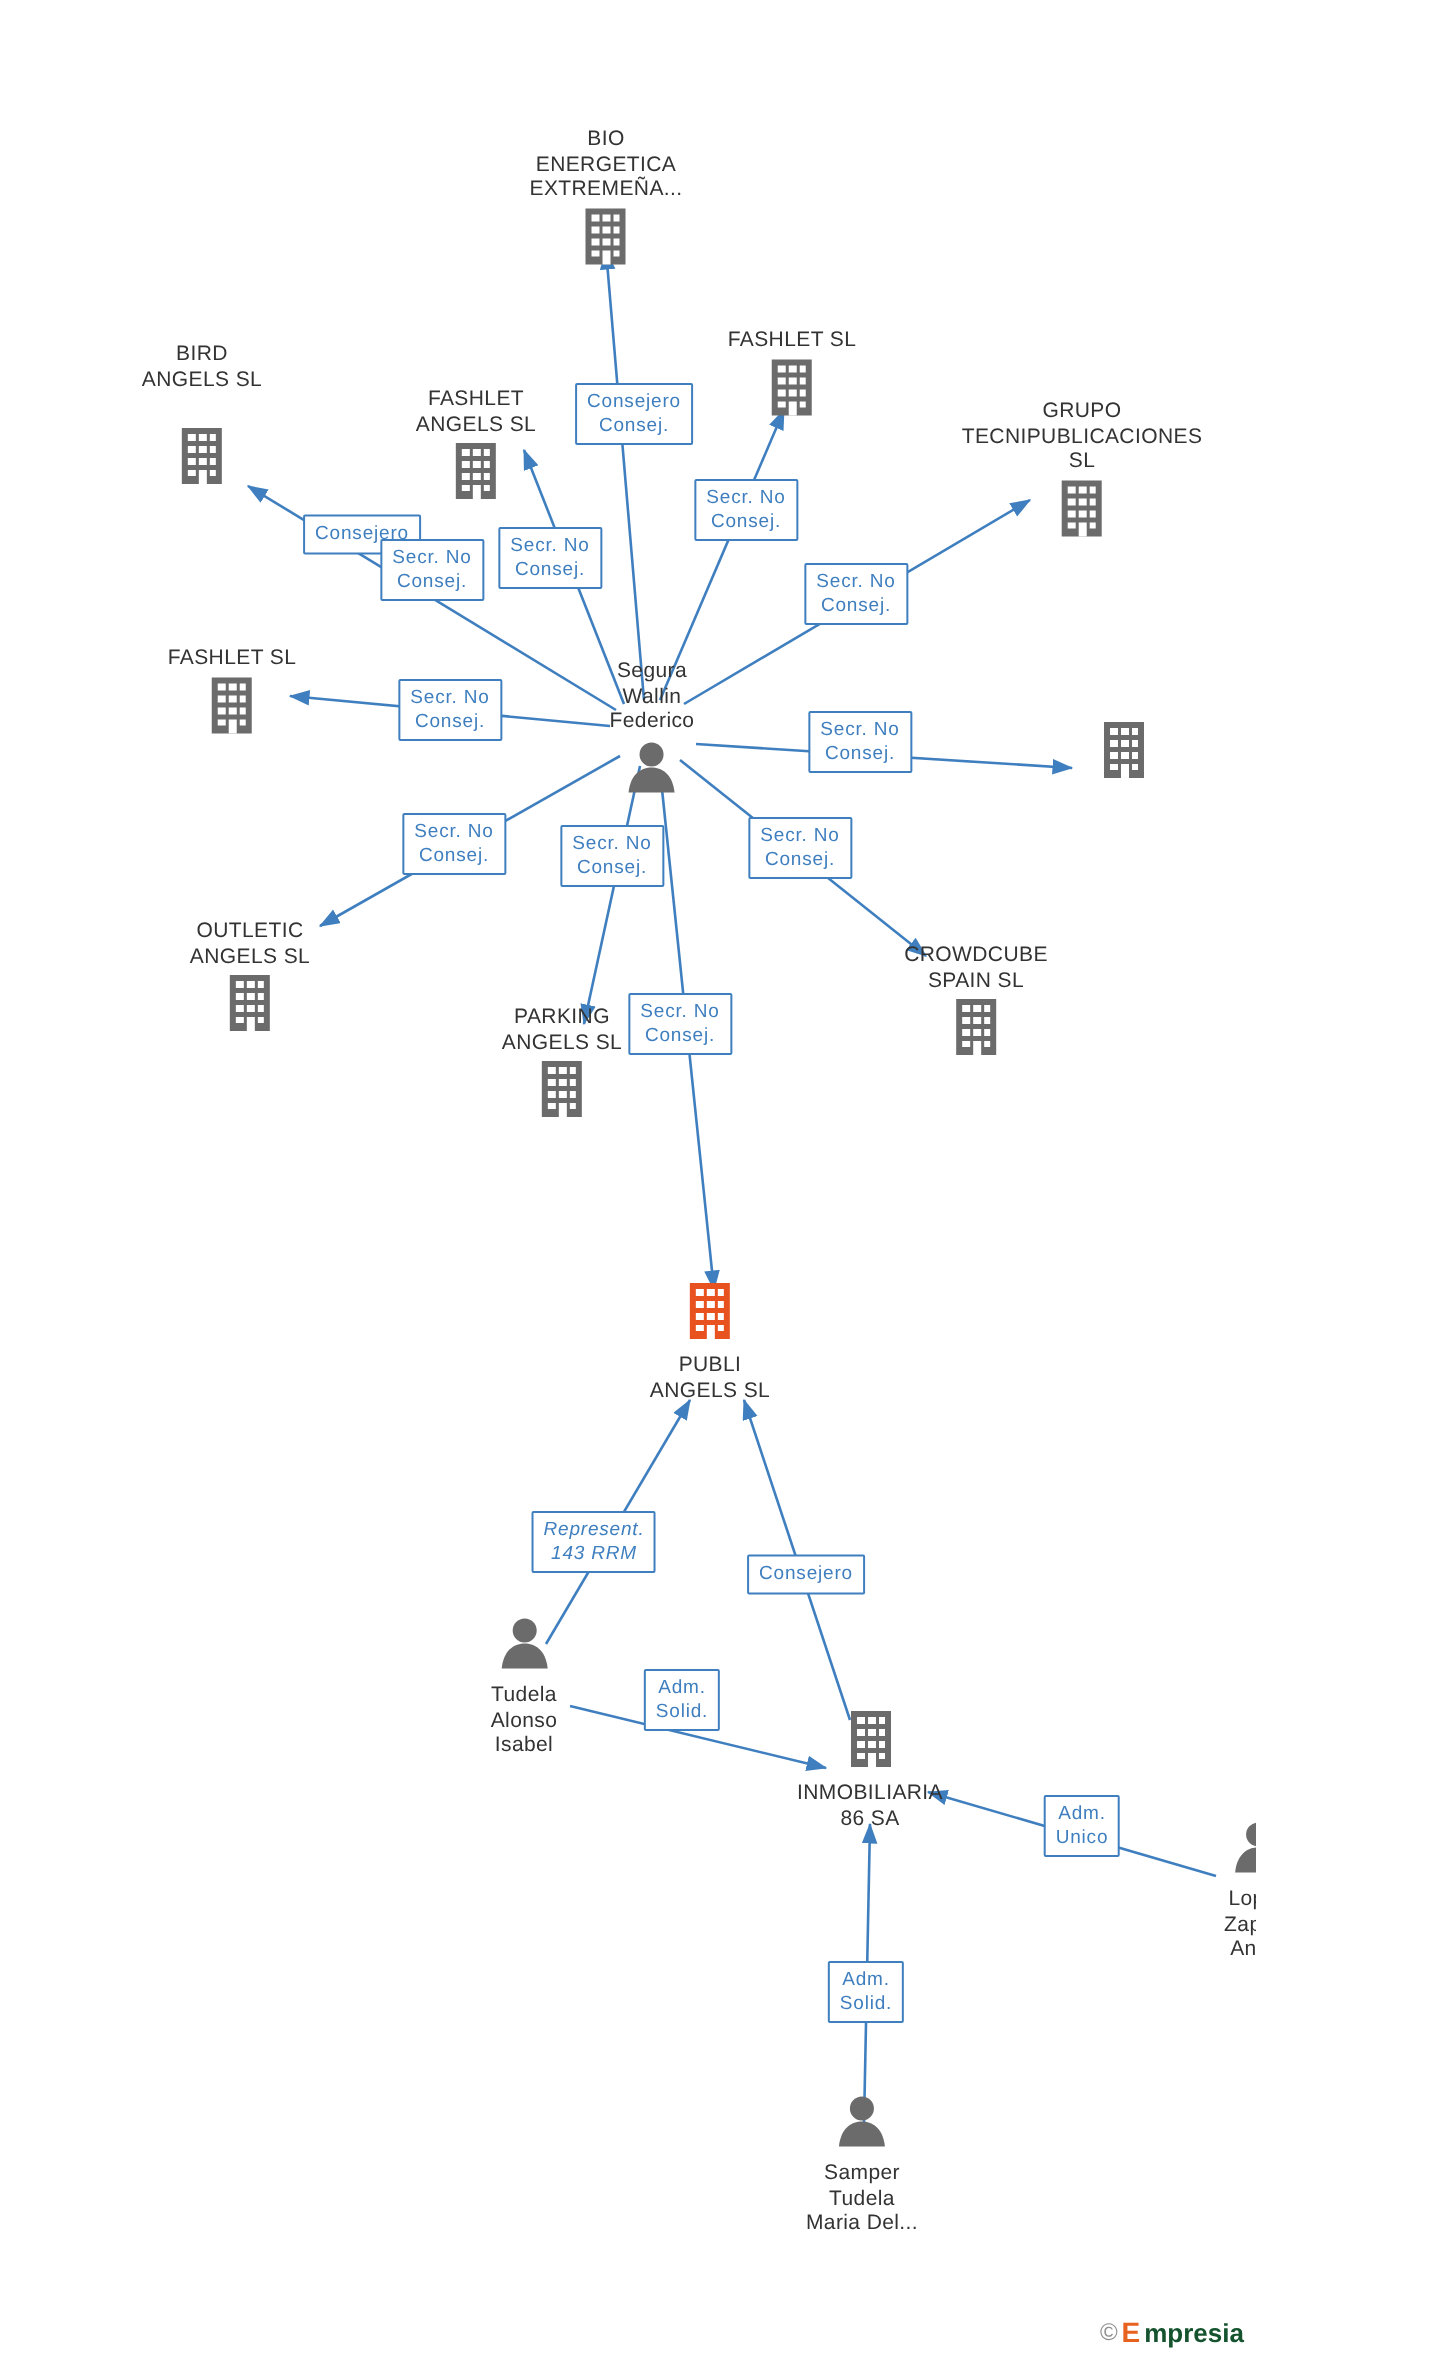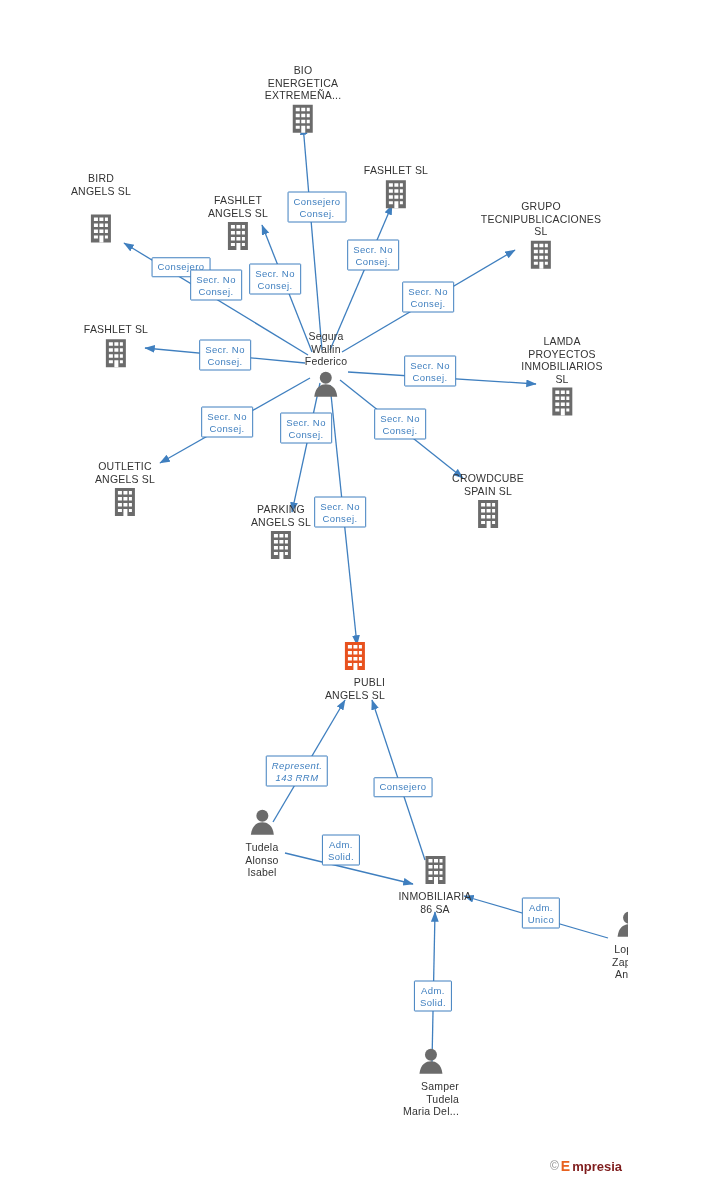--- a/index.html
+++ b/index.html
@@ -71,21 +71,21 @@
   .watermark .w-c {
     color: #8f8f8f;
     font-size: 12px;
   }
   .watermark .w-e {
     color: #e8621f;
     font-weight: bold;
     font-size: 14px;
   }
   .watermark .w-txt {
-    color: #7f1d1d;
+    color: #14532d;
     font-size: 13px;
     font-weight: bold;
   }
 </style>
 </head>
 <body>
 
 <div id="canvas">
 
   <svg class="edges" viewBox="0 0 728 1180">
@@ -234,23 +234,20 @@
               <rect x="6" y="16" width="4" height="3.5"></rect>
               <rect x="11.5" y="16" width="4" height="3.5"></rect>
               <rect x="17" y="16" width="3" height="3.5"></rect>
               <rect x="6" y="22" width="4" height="3"></rect>
               <rect x="17" y="22" width="3" height="3"></rect>
             </g>
             <rect x="11.5" y="22" width="4" height="7" fill="#ffffff"></rect>
           </svg></span>
       </div>
       <div class="node" style="left: 562px; top: 377px;">
-        <span class="caption" style="white-space: pre-line; margin-top: 0px; margin-bottom: 2px;">LAMDA
-PROYECTOS
-INMOBILIARIOS SL</span>
         <span class="glyph"><svg width="26" height="30" viewBox="0 0 26 30" xmlns="http://www.w3.org/2000/svg">
             <rect x="3" y="1" width="20" height="28" fill="#6b6b6b"></rect>
             <g fill="#ffffff">
               <rect x="6" y="4" width="4" height="3.5"></rect>
               <rect x="11.5" y="4" width="4" height="3.5"></rect>
               <rect x="17" y="4" width="3" height="3.5"></rect>
               <rect x="6" y="10" width="4" height="3.5"></rect>
               <rect x="11.5" y="10" width="4" height="3.5"></rect>
               <rect x="17" y="10" width="3" height="3.5"></rect>
               <rect x="6" y="16" width="4" height="3.5"></rect>
@@ -345,21 +342,21 @@
               <rect x="11.5" y="10" width="4" height="3.5"></rect>
               <rect x="17" y="10" width="3" height="3.5"></rect>
               <rect x="6" y="16" width="4" height="3.5"></rect>
               <rect x="11.5" y="16" width="4" height="3.5"></rect>
               <rect x="17" y="16" width="3" height="3.5"></rect>
               <rect x="6" y="22" width="4" height="3"></rect>
               <rect x="17" y="22" width="3" height="3"></rect>
             </g>
             <rect x="11.5" y="22" width="4" height="7" fill="#ffffff"></rect>
           </svg></span>
-        <span class="caption" style="white-space: pre-line; text-align: right;">PUBLI
+        <span class="caption" style="white-space: pre-line;">PUBLI
 ANGELS SL</span>
       </div>
       <div class="node" style="left: 262px; top: 843px;">
         <span class="glyph"><svg width="28" height="28" viewBox="0 0 28 28" xmlns="http://www.w3.org/2000/svg">
             <circle cx="14" cy="8" r="6" fill="#6b6b6b"></circle>
             <path d="M2.5 27 C3.5 17.5 9 14.5 14 14.5 C19 14.5 24.5 17.5 25.5 27 Z" fill="#6b6b6b"></path>
           </svg></span>
         <span class="caption" style="white-space: pre-line;">Tudela
 Alonso
 Isabel</span>
@@ -392,21 +389,21 @@
           </svg></span>
         <span class="caption" style="white-space: pre-line;">Lopez
 Zapata
 Angel</span>
       </div>
       <div class="node" style="left: 431px; top: 1082px;">
         <span class="glyph"><svg width="28" height="28" viewBox="0 0 28 28" xmlns="http://www.w3.org/2000/svg">
             <circle cx="14" cy="8" r="6" fill="#6b6b6b"></circle>
             <path d="M2.5 27 C3.5 17.5 9 14.5 14 14.5 C19 14.5 24.5 17.5 25.5 27 Z" fill="#6b6b6b"></path>
           </svg></span>
-        <span class="caption" style="white-space: pre-line; text-align: right;">Samper
+        <span class="caption" style="white-space: pre-line;">Samper
 Tudela
 Maria Del...</span>
       </div>
     </div>
   <div id="label-layer">
       <div class="label-box" style="left: 317px; top: 207px;">Consejero
 Consej.</div>
       <div class="label-box" style="left: 373px; top: 255px;">Secr.  No
 Consej.</div>
       <div class="label-box" style="left: 181px; top: 267px;">Consejero</div>

